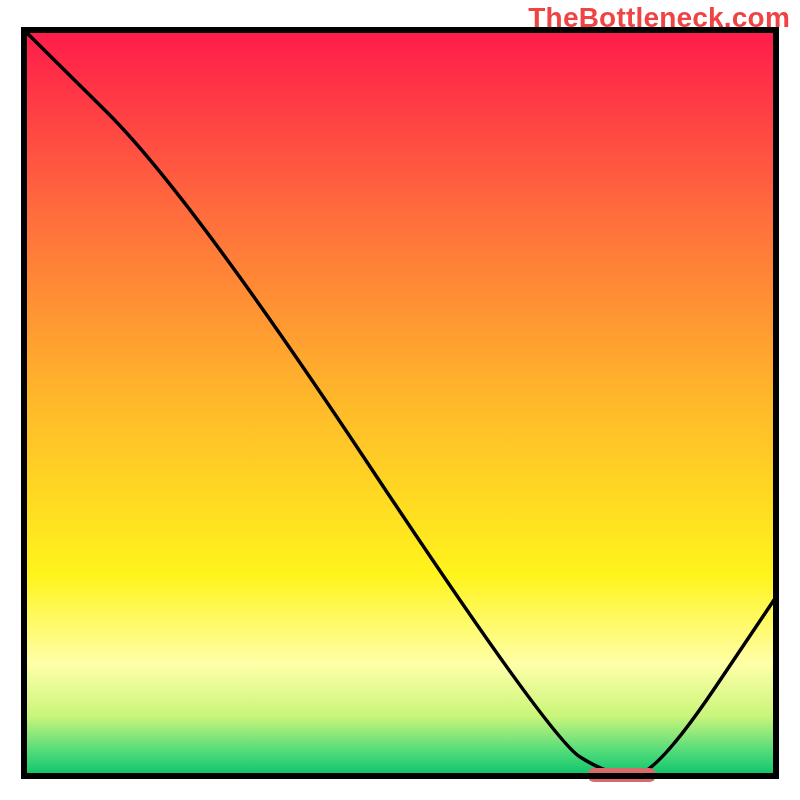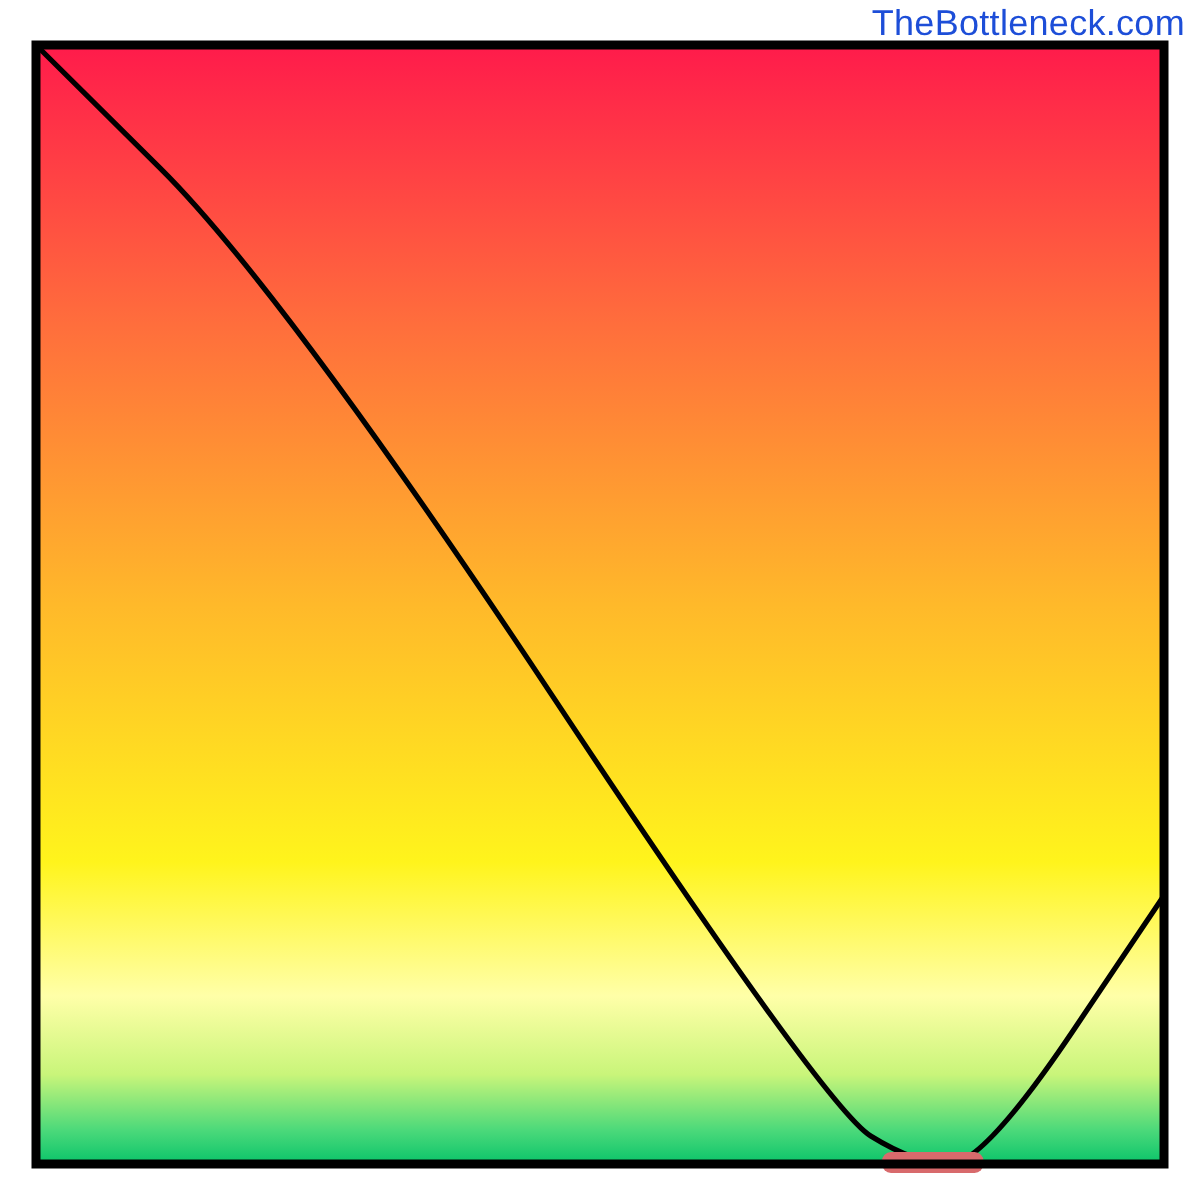--- a/index.html
+++ b/index.html
@@ -12,23 +12,23 @@
   }
   .wrap {
     position: relative;
     width: 800px;
     height: 800px;
   }
   .attribution {
     position: absolute;
     top: 2px;
     right: 10px;
-    font-size: 24px;
-    font-weight: 400;
-    color: #1d4ed8;
+    font-size: 28px;
+    font-weight: 700;
+    color: #ef4444;
     letter-spacing: 0.2px;
   }
   svg {
     display: block;
   }
 </style>
 </head>
 <body>
 
 <div class="wrap">

